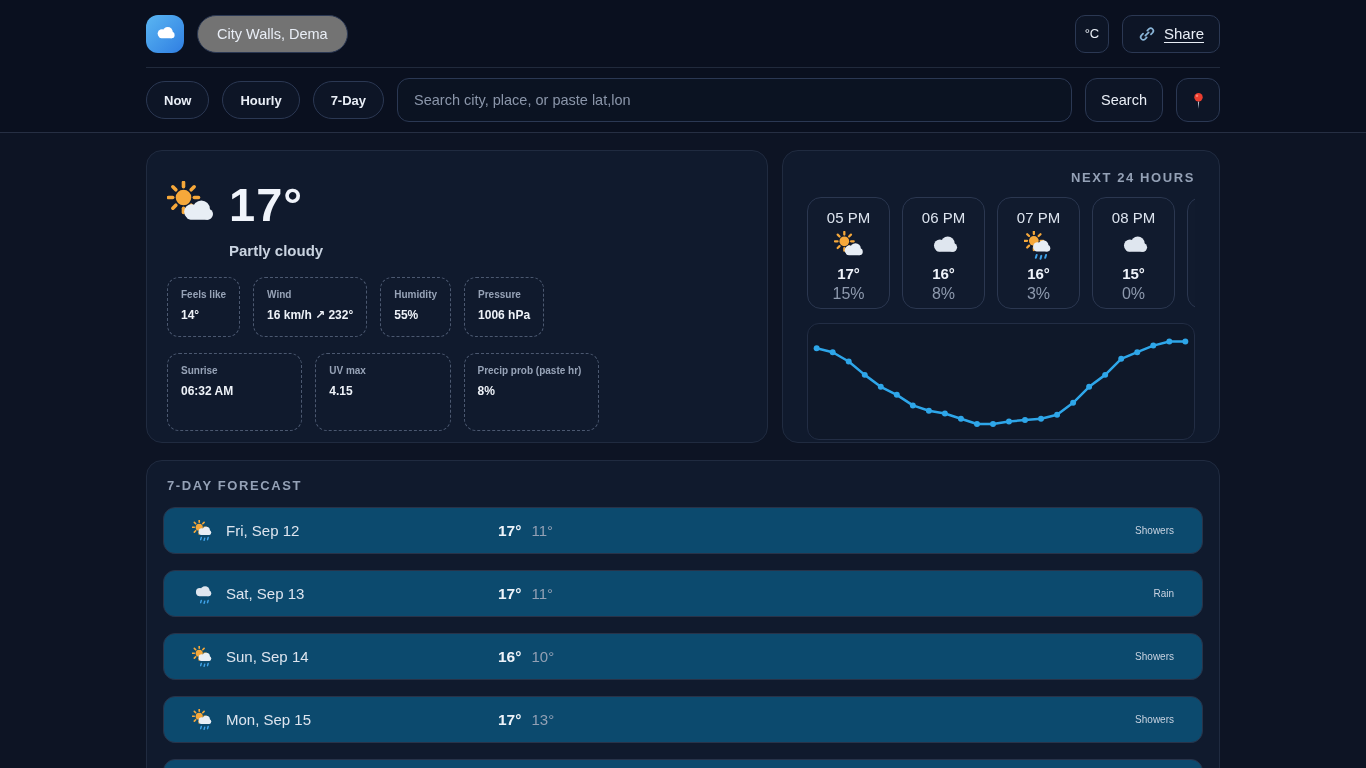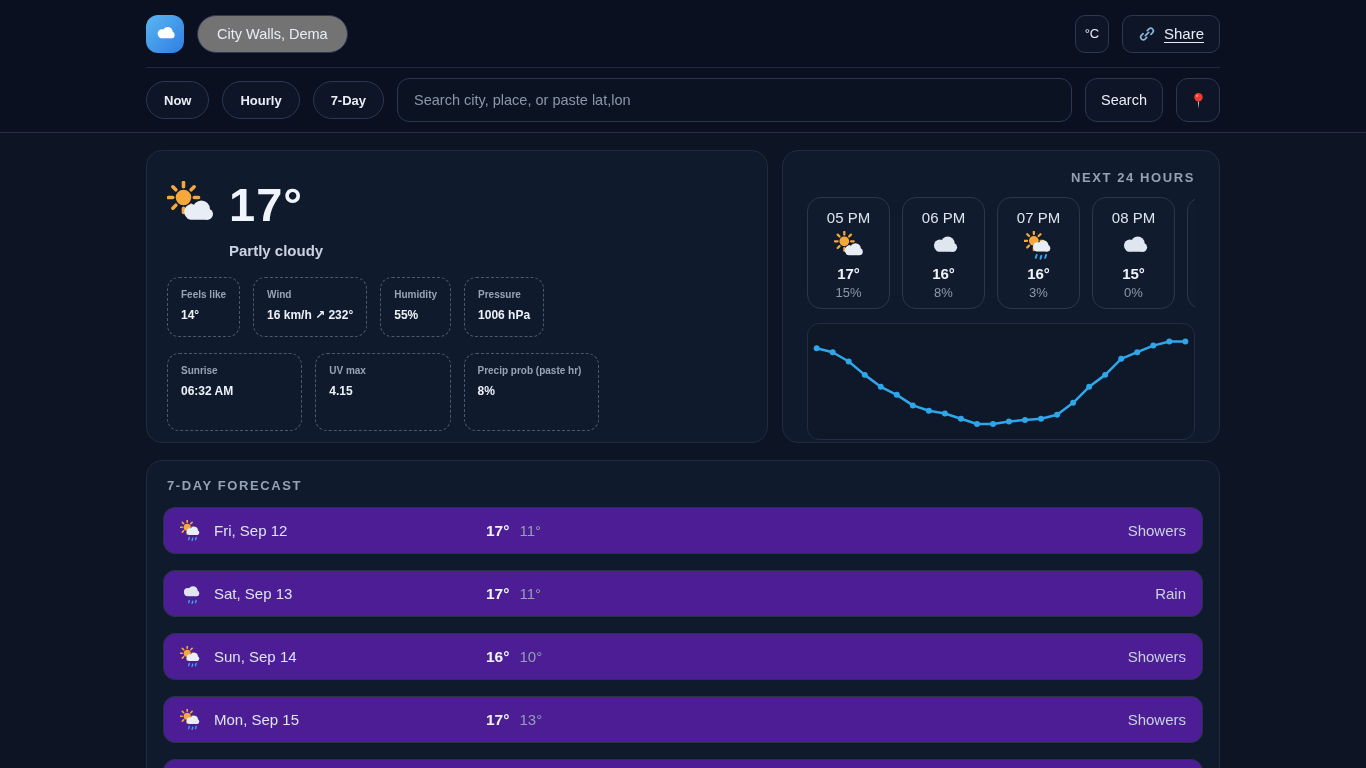--- a/index.html
+++ b/index.html
@@ -73,39 +73,39 @@
   .hours-card .section-title { margin:6px 0 12px 2px; }
   .hours-row { display:flex; gap:12px; overflow:hidden; }
   .hour-card {
     flex:0 0 83px; height:112px; border:1px solid #2b3750; border-radius:14px;
     background:#111b2e; display:flex; flex-direction:column; align-items:center;
     padding-top:11px;
   }
   .hour-time { font-size:15px; color:#dde4ef; }
   .hour-icon { margin-top:5px; }
   .hour-temp { font-size:15px; font-weight:700; color:#f0f4fb; margin-top:4px; }
-  .hour-precip { font-size:13px; color:#8d99ad; margin-top:3px; }
+  .hour-precip { font-size:16px; color:#8d99ad; margin-top:3px; }
   .chart-box {
     margin-top:14px; height:117px; border:1px solid #222d44; border-radius:12px;
     background:#0f1829; position:relative; overflow:hidden;
   }
   .chart-box svg { position:absolute; inset:0; width:100%; height:100%; display:block; }
 
   
   .daily-card { margin-top:17px; padding:17px 16px 16px; }
   .daily-card .section-title { margin:0 0 14px 4px; }
   .day-row {
-    height:47px; border:1px solid #283349; border-radius:12px; background:#4c1d95;
-    display:flex; align-items:center; padding:0 16px; margin-bottom:16px;
+    height:47px; border:1px solid #283349; border-radius:12px; background:#0c4a6e;
+    display:flex; align-items:center; padding:0 28px; margin-bottom:16px;
   }
   .day-row:last-child { margin-bottom:0; }
   .day-label { margin-left:12px; width:272px; font-size:15px; color:#dde4ee; }
   .day-hi { font-size:15.5px; font-weight:700; color:#eef3f9; }
   .day-lo { margin-left:10px; font-size:15px; color:#93a0b4; }
-  .day-cond { margin-left:auto; font-size:15px; color:#c8d2e0; }
+  .day-cond { margin-left:auto; font-size:10px; color:#c8d2e0; }
 
   .icon { display:block; }
   #svg-defs { position:absolute; width:0; height:0; }
 </style>
 </head>
 <body>
 
 <svg id="svg-defs" aria-hidden="true">
   <defs>
     <g id="g-sun-rays" stroke="#f6a83a" stroke-width="2.4" stroke-linecap="round">

